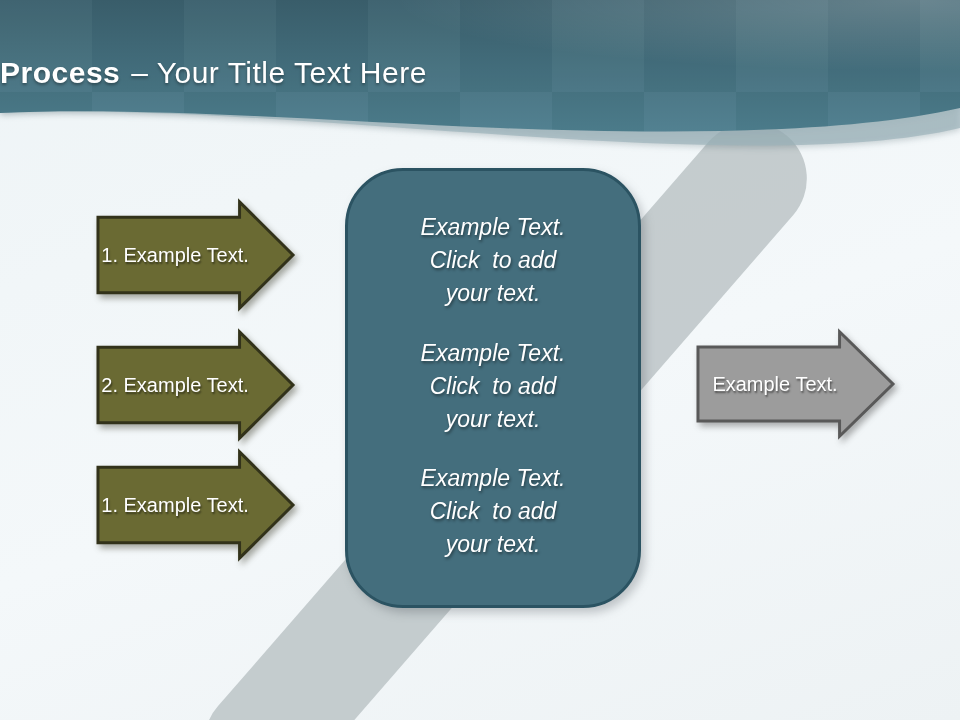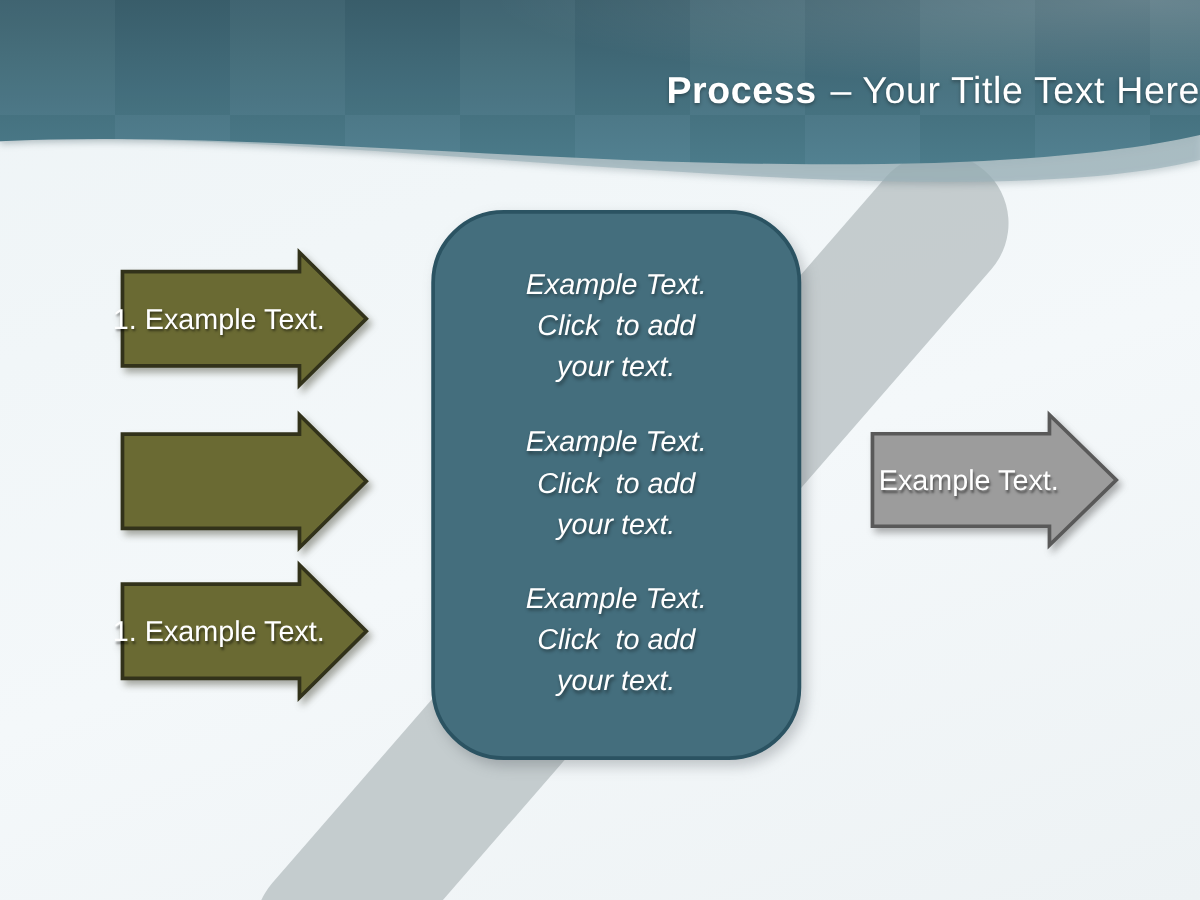--- a/index.html
+++ b/index.html
@@ -24,40 +24,40 @@
     z-index:1;
   }
 
   
   .header-svg{
     position:absolute;left:0;top:0;z-index:5;
     filter:drop-shadow(0 2px 3px rgba(55,80,90,0.35));
   }
   .slide-title{
     position:absolute;left:0;top:56px;width:100%;
-    text-align:right;z-index:6;
+    text-align:left;z-index:6;
     color:#ffffff;font-size:30px;letter-spacing:0.5px;
     text-shadow:0 2px 3px rgba(0,0,0,0.35);
     white-space:nowrap;
   }
   .title-bold{font-weight:bold;}
   .title-rest{font-weight:normal;margin-left:11px;}
 
   
   .step-arrow{
     position:absolute;left:95px;width:202px;height:114px;z-index:4;
     filter:drop-shadow(3px 4px 3px rgba(45,45,25,0.4));
   }
   .step-arrow svg,.cta-arrow svg{display:block;width:100%;height:100%;}
   .arrow-olive polygon{fill:var(--arrow-olive,#6a6a33);stroke:var(--arrow-olive-border,#32321a);stroke-width:3;}
   .arrow-gray polygon{fill:var(--arrow-gray,#9c9c9c);stroke:var(--arrow-gray-border,#595959);stroke-width:3;}
   .arrow-label{
     position:absolute;left:8px;top:18px;bottom:18px;width:144px;
     display:flex;align-items:center;justify-content:center;
-    color:#ffffff;font-size:23px;
+    color:#ffffff;font-size:20px;
     text-shadow:1px 2px 2px rgba(0,0,0,0.5);
     white-space:nowrap;
   }
   .cta-arrow{
     position:absolute;left:695px;top:328px;width:202px;height:112px;z-index:4;
     filter:drop-shadow(3px 4px 3px rgba(60,60,60,0.4));
   }
 
   
   .center-box{
@@ -118,20 +118,21 @@
     <svg viewBox="0 0 204 118" preserveAspectRatio="none" class="arrow-olive">
       <polygon points="3,20 146,20 146,4 200,59 146,114 146,98 3,98"></polygon>
     </svg>
     <div class="arrow-label">1. Example Text.</div>
   </div>
 
   <div class="step-arrow" style="top:328px">
     <svg viewBox="0 0 204 118" preserveAspectRatio="none" class="arrow-olive">
       <polygon points="3,20 146,20 146,4 200,59 146,114 146,98 3,98"></polygon>
     </svg>
+    <div class="arrow-label">2. Example Text.</div>
   </div>
 
   <div class="step-arrow" style="top:448px">
     <svg viewBox="0 0 204 118" preserveAspectRatio="none" class="arrow-olive">
       <polygon points="3,20 146,20 146,4 200,59 146,114 146,98 3,98"></polygon>
     </svg>
     <div class="arrow-label">1. Example Text.</div>
   </div>
 
   <div class="center-box">

